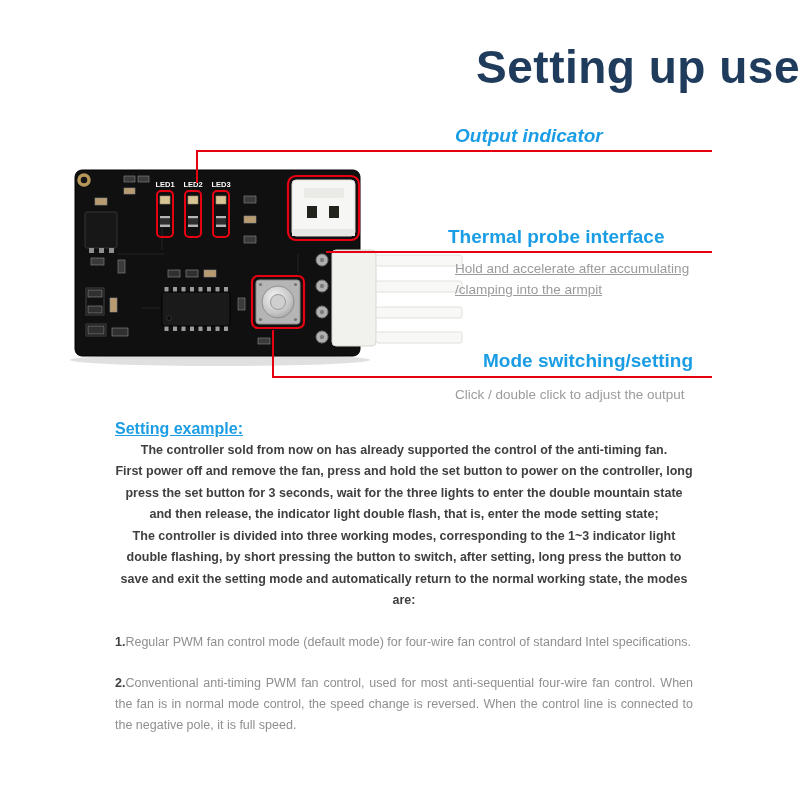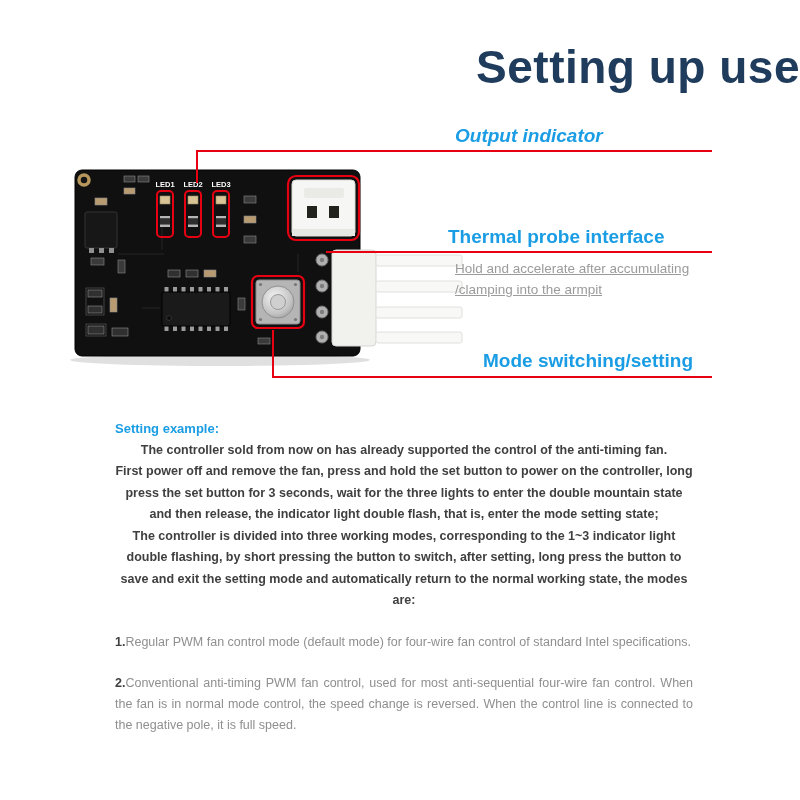--- a/index.html
+++ b/index.html
@@ -36,21 +36,22 @@
   }
   .redline { background: var(--red, #e60012); }
   .setting {
     font-size: 12.5px;
     line-height: 21.5px;
     color: var(--body_bold, #3f3f3f);
   }
   .setting-heading {
     color: var(--accent, #1a9de4);
     font-weight: bold;
-    font-size: 13px;
+    font-size: 16px;
+    text-decoration: underline;
   }
   .para-bold { font-weight: bold; color: var(--body_bold, #3f3f3f); text-align: center; }
   .mode {
     margin-top: 20px;
     color: var(--body_gray, #8f8f8f);
     line-height: 21px;
     text-align: justify;
   }
   .mode .num { font-weight: bold; color: var(--body_bold, #3f3f3f); }
 </style>
@@ -207,20 +208,23 @@
 
   <div class="abs callout-label" style="left:455px; top:125px;font-style:italic;">Output indicator</div>
 
   <div class="abs callout-label" style="left:448px; top:226px;">Thermal probe interface</div>
   <div class="abs callout-desc" style="left:455px; top:258px;text-decoration:underline;">
     <div>Hold and accelerate after accumulating</div>
     <div>/clamping into the armpit</div>
   </div>
 
   <div class="abs callout-label" style="left:455px; top:350px;margin-left:28px;">Mode switching/setting</div>
+  <div class="abs callout-desc" style="left:455px; top:384px;">
+    <div>Click / double click to adjust the output</div>
+  </div>
 
   <div class="abs setting" style="left:115px; top:418px; width:578px;">
     <div class="setting-heading">Setting example:</div>
     <div class="para-bold">The controller sold from now on has already supported the control of the anti-timing fan.</div>
     <div class="para-bold">First power off and remove the fan, press and hold the set button to power on the controller, long press the set button for 3 seconds, wait for the three lights to enter the double mountain state and then release, the indicator light double flash, that is, enter the mode setting state;</div>
     <div class="para-bold">The controller is divided into three working modes, corresponding to the 1~3 indicator light double flashing, by short pressing the button to switch, after setting, long press the button to save and exit the setting mode and automatically return to the normal working state, the modes are:</div>
 
     <div class="mode"><span class="num">1.</span><span>Regular PWM fan control mode (default mode) for four-wire fan control of standard Intel specifications.</span></div>
     <div class="mode"><span class="num">2.</span><span>Conventional anti-timing PWM fan control, used for most anti-sequential four-wire fan control. When the fan is in normal mode control, the speed change is reversed. When the control line is connected to the negative pole, it is full speed.</span></div>
   </div>

